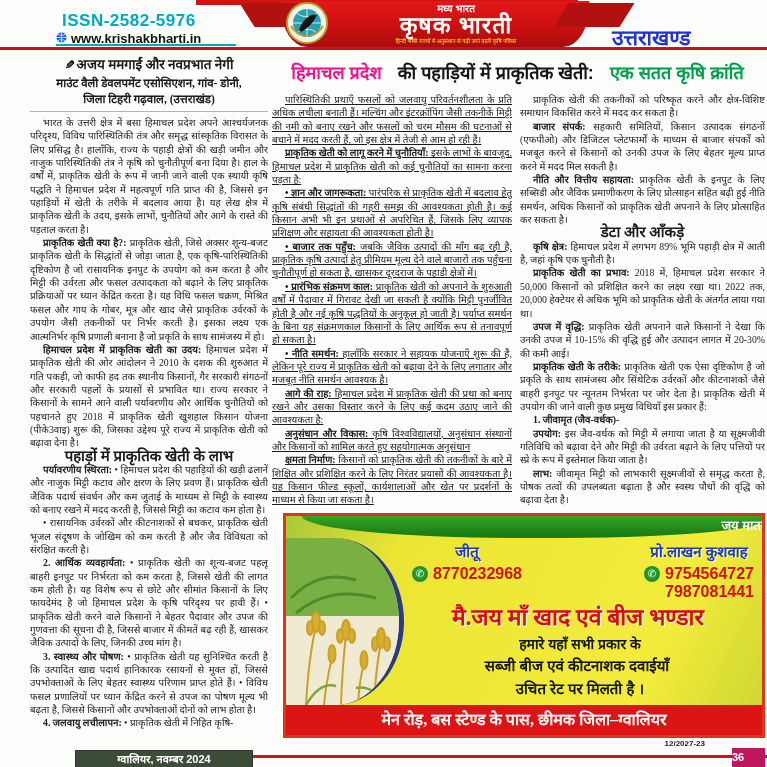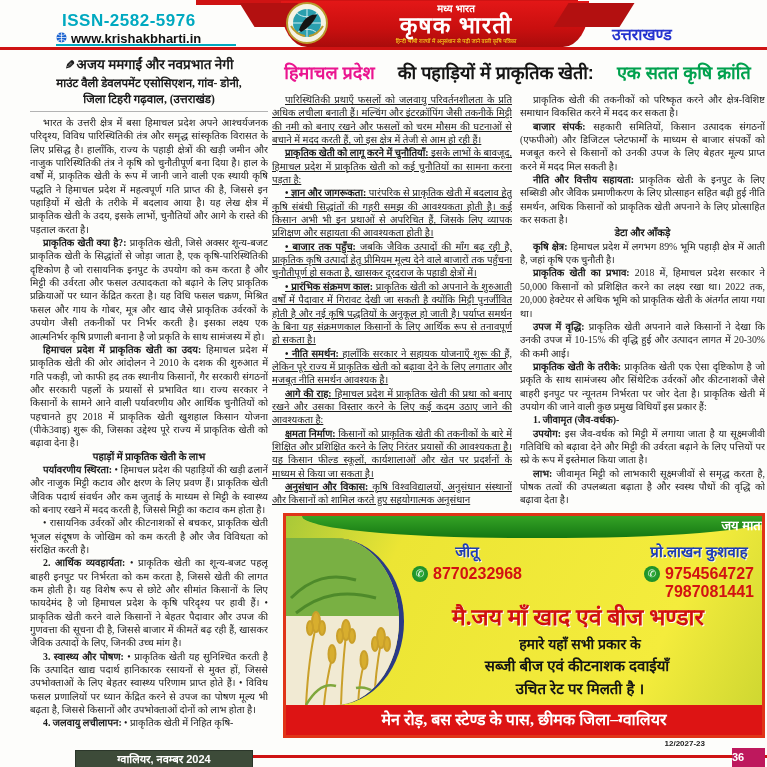--- a/index.html
+++ b/index.html
@@ -26,43 +26,43 @@
             background:#b31010; transform:skewX(32deg); z-index:-1; }
   .ribbon::after  { content:""; position:absolute; right:-38px; top:2px; width:66px; height:24px;
             background:#b31010; transform:skewX(-32deg); z-index:-1; }
   .masthead-logo { position:absolute; left:286px; top:2px; width:42px; height:42px; z-index:2; }
   .ribbon-text { position:absolute; left:330px; top:3px; width:252px; z-index:2; text-align:center;
             color:#fff; font-family:"Liberation Sans",sans-serif; }
   .mb-region  { font-size:10px; font-weight:bold; line-height:11px; }
   .mb-title   { font-size:23px; font-weight:bold; line-height:23px; letter-spacing:1px; }
   .mb-tagline { font-size:5.5px; color:#ffe71f; line-height:8px; }
   .edition { position:absolute; left:612px; top:23px; font-family:"Liberation Sans",sans-serif;
-            font-weight:bold; font-size:16px; color:#2433cf; }
+            font-weight:bold; font-size:21px; color:#2433cf; }
   .header-rule { position:absolute; left:0; top:47px; width:100%; height:3px; background:#cf1313; }
 
   
   .headline { position:absolute; left:268px; top:54px; width:499px; height:36px;
-            display:flex; justify-content:center; align-items:center; gap:23px;
+            display:flex; justify-content:center; align-items:center; gap:16px;
             white-space:nowrap; overflow:hidden;
             font-family:"Liberation Sans",sans-serif; font-weight:bold; font-size:18px; }
   .hl-pink { color:#ea1690; } .hl-black { color:#151515; } .hl-green { color:#00a14e; }
 
   
   .col { position:absolute; overflow:hidden; }
   .col-left  { left:30px;  top:55px; width:238px; height:692px; }
   .col-mid   { left:272px; top:93px; width:240px; height:417px;text-decoration:underline; }
   .col-right { left:520px; top:93px; width:245px; height:417px; }
 
   .byline { text-align:center; padding-bottom:4px; margin-bottom:4px; border-bottom:1px solid #b3b3b3; }
   .authors { font-size:13.5px; font-weight:bold; line-height:20px; }
   .pen-icon { display:inline-block; transform:scaleX(-1); margin-right:2px; font-size:12px; }
   .affil { font-size:11.5px; font-weight:bold; line-height:16px; }
 
   .para { font-size:9.8px; line-height:13.35px; text-align:justify; text-indent:13px; }
-  .center-head { text-align:center; text-indent:0; font-size:10px; }
+  .center-head { text-align:center; text-indent:0; font-size:15px; }
   .lead { font-weight:bold; }
 
   
   .ad { position:absolute; left:283px; top:513px; width:482px; height:225px;
         border:3px solid #e03418; overflow:hidden;
         background:linear-gradient(115deg,#a8c838 0%,#ece534 22%,#f4ec3c 75%,#cbd530 100%); }
   .ad-banner { position:absolute; left:16px; top:0; width:100%; height:22px;
         background:linear-gradient(#35a326,#157712);
         border-radius:0 0 45% 45% / 0 0 100% 100%;
         color:#fff; text-align:right; font:bold 13px "Liberation Sans",sans-serif; line-height:20px; }
@@ -154,22 +154,22 @@
   </div>
 
   <div class="col col-mid">
     <p class="para"><b class="lead"></b><span>पारिस्थितिकी प्रथाएँ फसलों को जलवायु परिवर्तनशीलता के प्रति अधिक लचीला बनाती हैं। मल्चिंग और इंटरक्रॉपिंग जैसी तकनीकें मिट्टी की नमी को बनाए रखने और फसलों को चरम मौसम की घटनाओं से बचाने में मदद करती हैं, जो इस क्षेत्र में तेजी से आम हो रही हैं।</span></p>
     <p class="para"><b class="lead">प्राकृतिक खेती को लागू करने में चुनौतियाँ:</b><span> इसके लाभों के बावजूद, हिमाचल प्रदेश में प्राकृतिक खेती को कई चुनौतियों का सामना करना पड़ता है:</span></p>
     <p class="para"><b class="lead">• ज्ञान और जागरूकता:</b><span> पारंपरिक से प्राकृतिक खेती में बदलाव हेतु कृषि संबंधी सिद्धांतों की गहरी समझ की आवश्यकता होती है। कई किसान अभी भी इन प्रथाओं से अपरिचित हैं, जिसके लिए व्यापक प्रशिक्षण और सहायता की आवश्यकता होती है।</span></p>
     <p class="para"><b class="lead">• बाजार तक पहुँच:</b><span> जबकि जैविक उत्पादों की माँग बढ़ रही है, प्राकृतिक कृषि उत्पादों हेतु प्रीमियम मूल्य देने वाले बाजारों तक पहुँचना चुनौतीपूर्ण हो सकता है, खासकर दूरदराज के पहाड़ी क्षेत्रों में।</span></p>
     <p class="para"><b class="lead">• प्रारंभिक संक्रमण काल:</b><span> प्राकृतिक खेती को अपनाने के शुरुआती वर्षों में पैदावार में गिरावट देखी जा सकती है क्योंकि मिट्टी पुनर्जीवित होती है और नई कृषि पद्धतियों के अनुकूल हो जाती है। पर्याप्त समर्थन के बिना यह संक्रमणकाल किसानों के लिए आर्थिक रूप से तनावपूर्ण हो सकता है।</span></p>
     <p class="para"><b class="lead">• नीति समर्थन:</b><span> हालाँकि सरकार ने सहायक योजनाएँ शुरू की हैं, लेकिन पूरे राज्य में प्राकृतिक खेती को बढ़ावा देने के लिए लगातार और मजबूत नीति समर्थन आवश्यक है।</span></p>
     <p class="para"><b class="lead">आगे की राह:</b><span> हिमाचल प्रदेश में प्राकृतिक खेती की प्रथा को बनाए रखने और उसका विस्तार करने के लिए कई कदम उठाए जाने की आवश्यकता है:</span></p>
+    <p class="para"><b class="lead">अनुसंधान और विकास:</b><span> कृषि विश्वविद्यालयों, अनुसंधान संस्थानों और किसानों को शामिल करते हुए सहयोगात्मक अनुसंधान</span></p>
     <p class="para"><b class="lead">क्षमता निर्माण:</b><span> किसानों को प्राकृतिक खेती की तकनीकों के बारे में शिक्षित और प्रशिक्षित करने के लिए निरंतर प्रयासों की आवश्यकता है। यह किसान फील्ड स्कूलों, कार्यशालाओं और खेत पर प्रदर्शनों के माध्यम से किया जा सकता है।</span></p>
-    <p class="para"><b class="lead">अनुसंधान और विकास:</b><span> कृषि विश्वविद्यालयों, अनुसंधान संस्थानों और किसानों को शामिल करते हुए सहयोगात्मक अनुसंधान</span></p>
   </div>
 
   <div class="col col-right">
     <p class="para"><b class="lead"></b><span>प्राकृतिक खेती की तकनीकों को परिष्कृत करने और क्षेत्र-विशिष्ट समाधान विकसित करने में मदद कर सकता है।</span></p>
     <p class="para"><b class="lead">बाजार संपर्क:</b><span> सहकारी समितियों, किसान उत्पादक संगठनों (एफपीओ) और डिजिटल प्लेटफार्मों के माध्यम से बाजार संपर्कों को मजबूत करने से किसानों को उनकी उपज के लिए बेहतर मूल्य प्राप्त करने में मदद मिल सकती है।</span></p>
     <p class="para"><b class="lead">नीति और वित्तीय सहायता:</b><span> प्राकृतिक खेती के इनपुट के लिए सब्सिडी और जैविक प्रमाणीकरण के लिए प्रोत्साहन सहित बढ़ी हुई नीति समर्थन, अधिक किसानों को प्राकृतिक खेती अपनाने के लिए प्रोत्साहित कर सकता है।</span></p>
     <p class="para center-head"><b class="lead">डेटा और आँकड़े</b></p>
     <p class="para"><b class="lead">कृषि क्षेत्र:</b><span> हिमाचल प्रदेश में लगभग 89% भूमि पहाड़ी क्षेत्र में आती है, जहां कृषि एक चुनौती है।</span></p>
     <p class="para"><b class="lead">प्राकृतिक खेती का प्रभाव:</b><span> 2018 में, हिमाचल प्रदेश सरकार ने 50,000 किसानों को प्रशिक्षित करने का लक्ष्य रखा था। 2022 तक, 20,000 हेक्टेयर से अधिक भूमि को प्राकृतिक खेती के अंतर्गत लाया गया था।</span></p>
     <p class="para"><b class="lead">उपज में वृद्धि:</b><span> प्राकृतिक खेती अपनाने वाले किसानों ने देखा कि उनकी उपज में 10-15% की वृद्धि हुई और उत्पादन लागत में 20-30% की कमी आई।</span></p>

